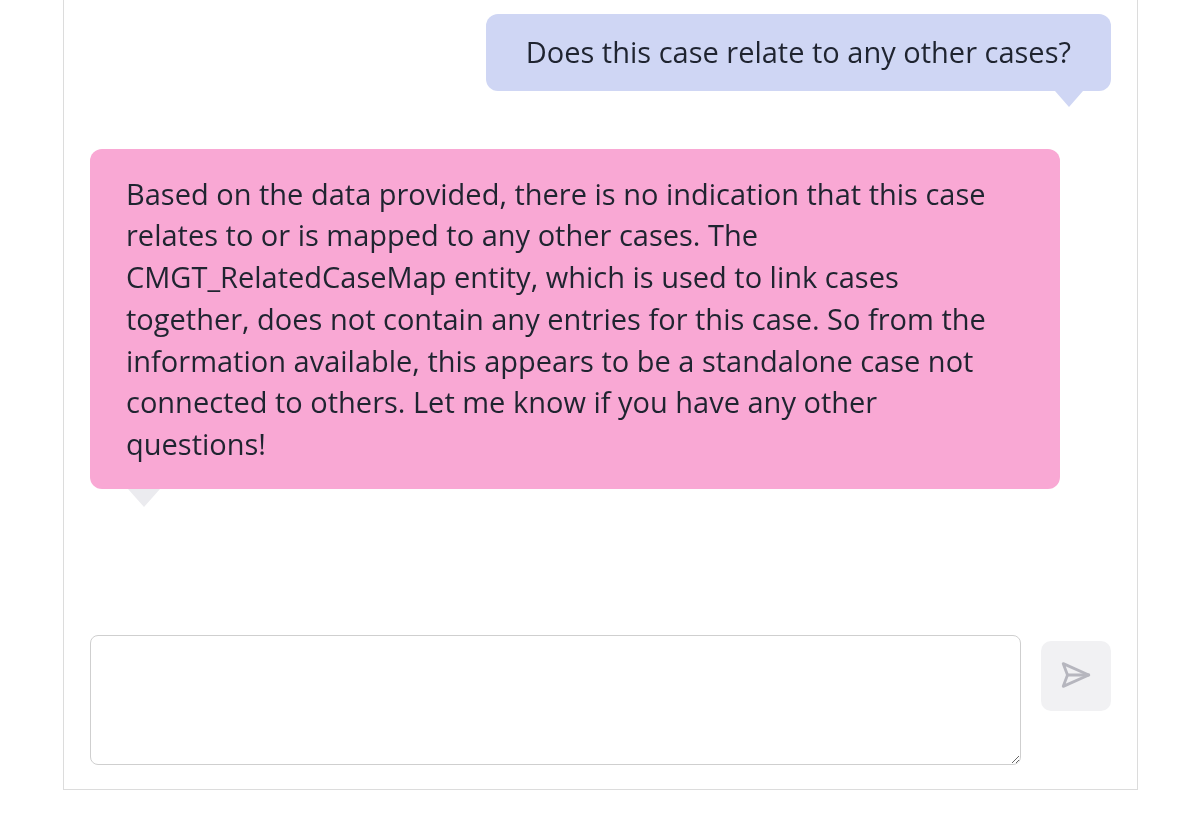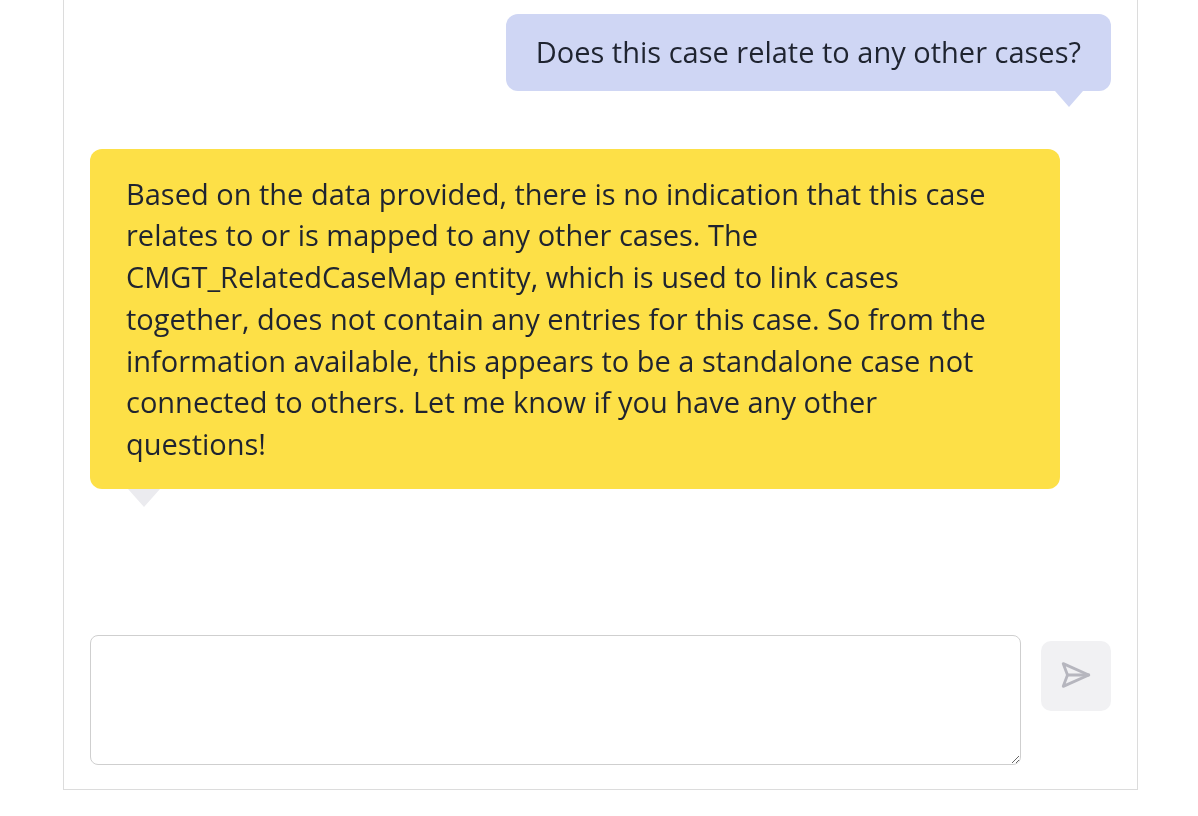--- a/index.html
+++ b/index.html
@@ -31,32 +31,32 @@
     flex-direction: column;
     gap: 58px;
   }
   .row { display: flex; }
   .row.user { justify-content: flex-end; }
   .row.assistant { justify-content: flex-start; }
 
   .bubble {
     position: relative;
     border-radius: 12px;
-    padding: 18px 30px;
+    padding: 18px 40px;
     font-size: 29px;
     line-height: 1.4;
     color: #1f2430;
   }
   .bubble.user {
     background: #cfd6f4;
     max-width: 720px;
     white-space: nowrap;
   }
   .bubble.assistant {
-    background: #fde047;
+    background: #f9a8d4;
     max-width: 970px;
     padding: 24px 36px;
     font-size: 29px;
     line-height: 1.44;
   }
 
   
   .bubble.user::after {
     content: "";
     position: absolute;

